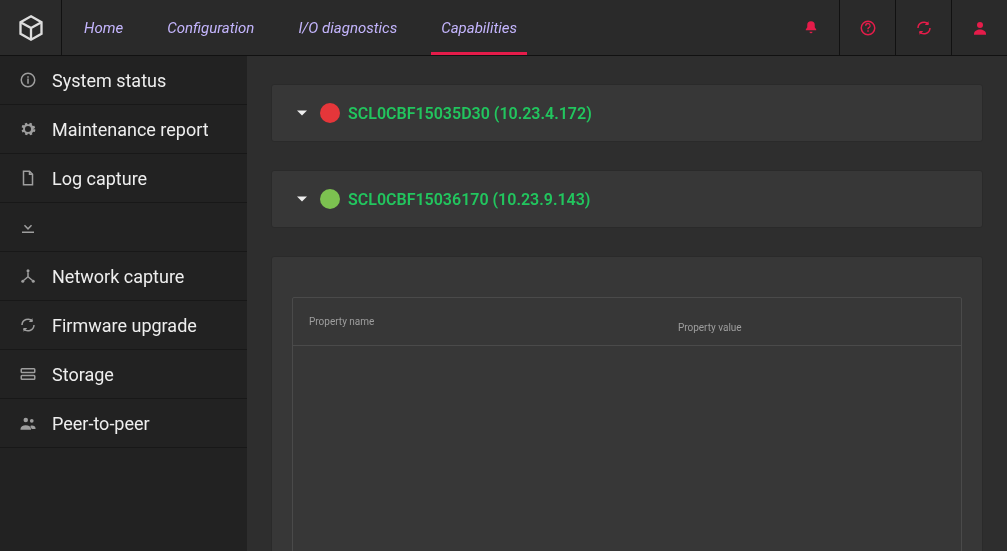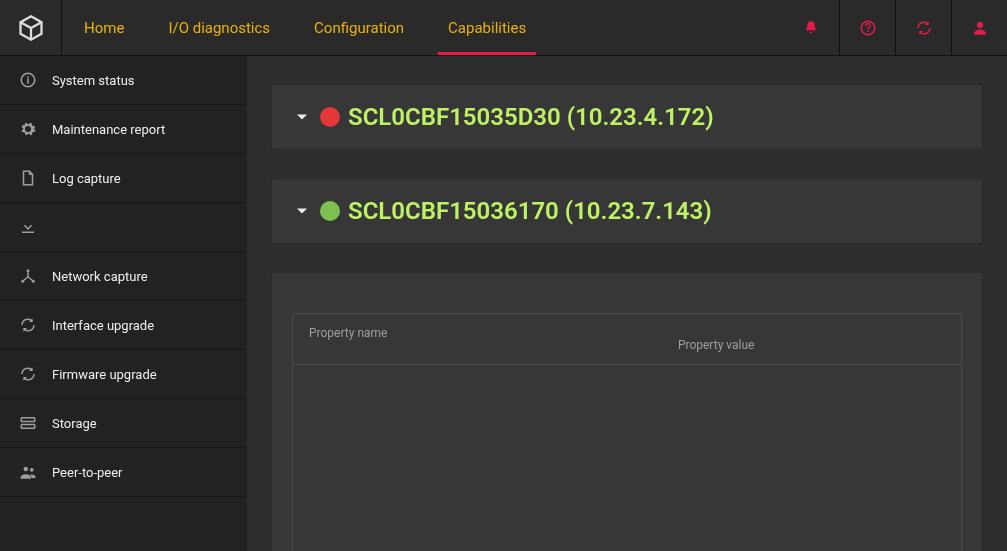--- a/index.html
+++ b/index.html
@@ -28,23 +28,24 @@
   .logo-cell svg { width: 28px; height: 28px; }
   .top-tabs {
     display: flex;
     align-items: stretch;
   }
   .top-tab {
     display: flex;
     align-items: center;
     padding: 0 22px;
     font-size: 15px;
-    color: #eab308;
+    color: #c4b5fd;
     cursor: pointer;
     position: relative;
+    font-style: italic;
   }
   .top-tab.active::after {
     content: "";
     position: absolute;
     left: 12px; right: 12px; bottom: 0;
     height: 3px;
     background: #e51c4a;
   }
   .top-spacer { flex: 1; }
   .top-actions {
@@ -72,21 +73,21 @@
     flex-direction: column;
   }
   .side-item {
     display: flex;
     align-items: center;
     gap: 14px;
     height: 49px;
     padding: 0 18px;
     border-bottom: 1px solid #181818;
     color: #eee;
-    font-size: 13px;
+    font-size: 18px;
     cursor: pointer;
   }
   .side-item .s-icon {
     width: 20px; height: 20px;
     color: #9e9e9e;
     display: flex; align-items: center; justify-content: center;
   }
   .side-item .s-icon svg { width: 18px; height: 18px; }
   .main {
     flex: 1;
@@ -99,23 +100,23 @@
     border: 1px solid #2a2a2a;
     border-radius: 3px;
     margin-bottom: 28px;
     padding: 18px 20px;
   }
   .panel:last-of-type { margin-bottom: 0; }
   .panel-head {
     display: flex;
     align-items: center;
     gap: 8px;
-    font-size: 24px;
+    font-size: 16px;
     font-weight: 600;
-    color: #bef264;
+    color: #22c55e;
     cursor: pointer;
     text-align: right;
   }
   .chev {
     color: #eee;
     display: inline-flex;
   }
   .chev svg { width: 20px; height: 20px; }
   .status-dot {
     width: 20px; height: 20px;
@@ -126,22 +127,23 @@
   .dot-red { background: #e5363a; }
   .dot-green { background: #7cc150; }
   .prop-table {
     margin-top: 22px;
     border: 1px solid #4a4a4a;
     border-radius: 2px;
     overflow: hidden;
   }
   .prop-row {
     display: flex;
+    align-items: center;
     padding: 12px 16px;
-    font-size: 12px;
+    font-size: 10px;
   }
   .prop-row.head {
     color: #9e9e9e;
     font-weight: 400;
     border-bottom: 1px solid #4a4a4a;
   }
   .prop-row.body {
     color: #fff;
     font-weight: 600;
   }
@@ -156,24 +158,24 @@
     <svg viewBox="0 0 24 24">
       <path fill="none" stroke="#ddd" stroke-width="2" d="M12 2 L21 7 L21 17 L12 22 L3 17 L3 7 Z"></path>
       <path fill="none" stroke="#ddd" stroke-width="2" d="M3 7 L12 12 L12 22 M12 12 L21 7"></path>
     </svg>
   </div>
   <div class="top-tabs">
     <div class="top-tab">
         <span>Home</span>
       </div>
     <div class="top-tab">
+        <span>Configuration</span>
+      </div>
+    <div class="top-tab">
         <span>I/O diagnostics</span>
-      </div>
-    <div class="top-tab">
-        <span>Configuration</span>
       </div>
     <div class="top-tab active">
         <span>Capabilities</span>
       </div>
   </div>
   <div class="top-spacer"></div>
   <div class="top-actions">
     <div class="top-action" style="border-left:none">
       <svg viewBox="0 0 24 24">
           <path fill="currentColor" d="M12 3a5 5 0 0 0-5 5v3l-2 3v1h14v-1l-2-3V8a5 5 0 0 0-5-5zm-2 14a2 2 0 0 0 4 0h-4z"></path>
@@ -247,29 +249,20 @@
           <svg viewBox="0 0 24 24">
             <circle cx="12" cy="5" r="2" fill="currentColor"></circle>
             <circle cx="5" cy="19" r="2" fill="currentColor"></circle>
             <circle cx="19" cy="19" r="2" fill="currentColor"></circle>
             <path stroke="currentColor" stroke-width="2" d="M12 7v6M12 13l-6 5M12 13l6 5"></path>
           </svg>
         </span>
       <span>Network capture</span>
     </div>
 
-    <div class="side-item">
-      <span class="s-icon">
-          <svg viewBox="0 0 24 24">
-            <path fill="none" stroke="currentColor" stroke-width="2" d="M4 12a8 8 0 0 1 14-5M20 12a8 8 0 0 1-14 5"></path>
-            <path fill="currentColor" d="M18 3v5h-5zM6 21v-5h5z"></path>
-          </svg>
-        </span>
-      <span>Interface upgrade</span>
-    </div>
 
     <div class="side-item">
       <span class="s-icon">
           <svg viewBox="0 0 24 24">
             <path fill="none" stroke="currentColor" stroke-width="2" d="M4 12a8 8 0 0 1 14-5M20 12a8 8 0 0 1-14 5"></path>
             <path fill="currentColor" d="M18 3v5h-5zM6 21v-5h5z"></path>
           </svg>
         </span>
       <span>Firmware upgrade</span>
     </div>
@@ -312,21 +305,21 @@
     </div>
 
     <div class="panel">
       <div class="panel-head">
         <span class="chev">
             <svg viewBox="0 0 24 24">
               <path fill="currentColor" d="M6 9l6 6 6-6z"></path>
             </svg>
           </span>
         <span class="status-dot dot-green"></span>
-        <span>SCL0CBF15036170 (10.23.7.143)</span>
+        <span>SCL0CBF15036170 (10.23.9.143)</span>
       </div>
     </div>
 
     <div class="panel">
 
       <div class="prop-table">
         <div class="prop-row head">
           <div class="c1">Property name</div>
           <div class="c2">Property value</div>
         </div>

